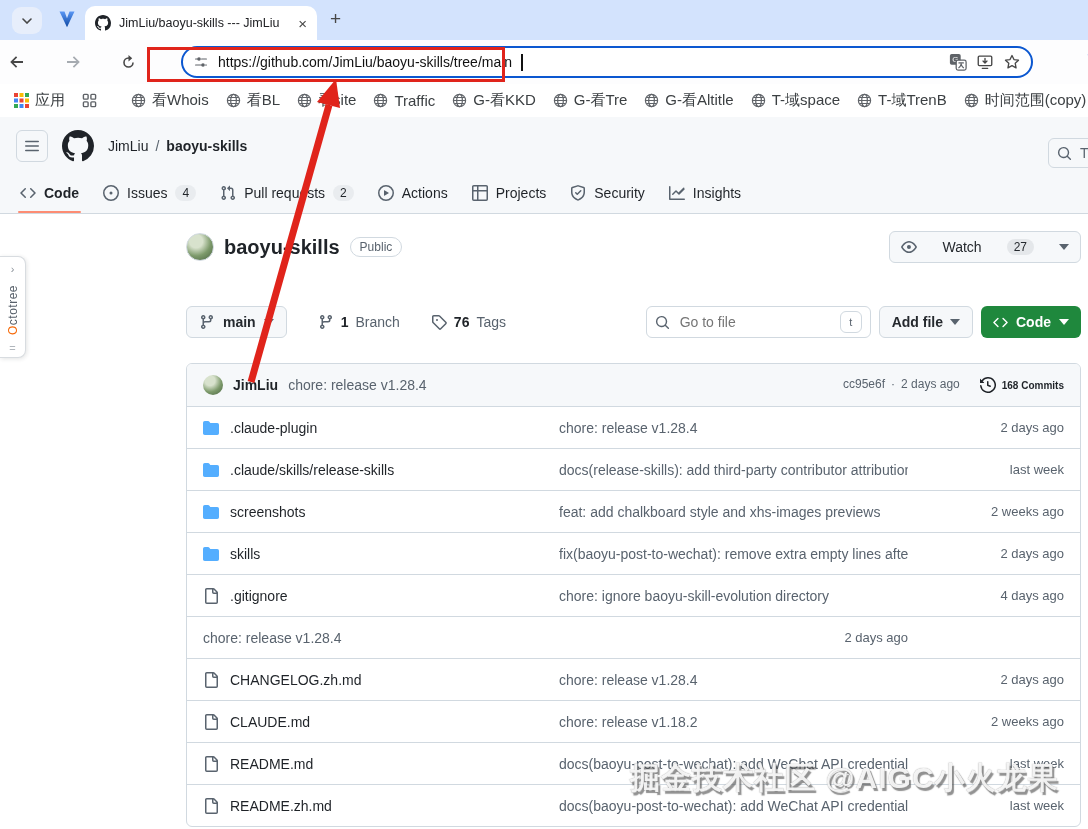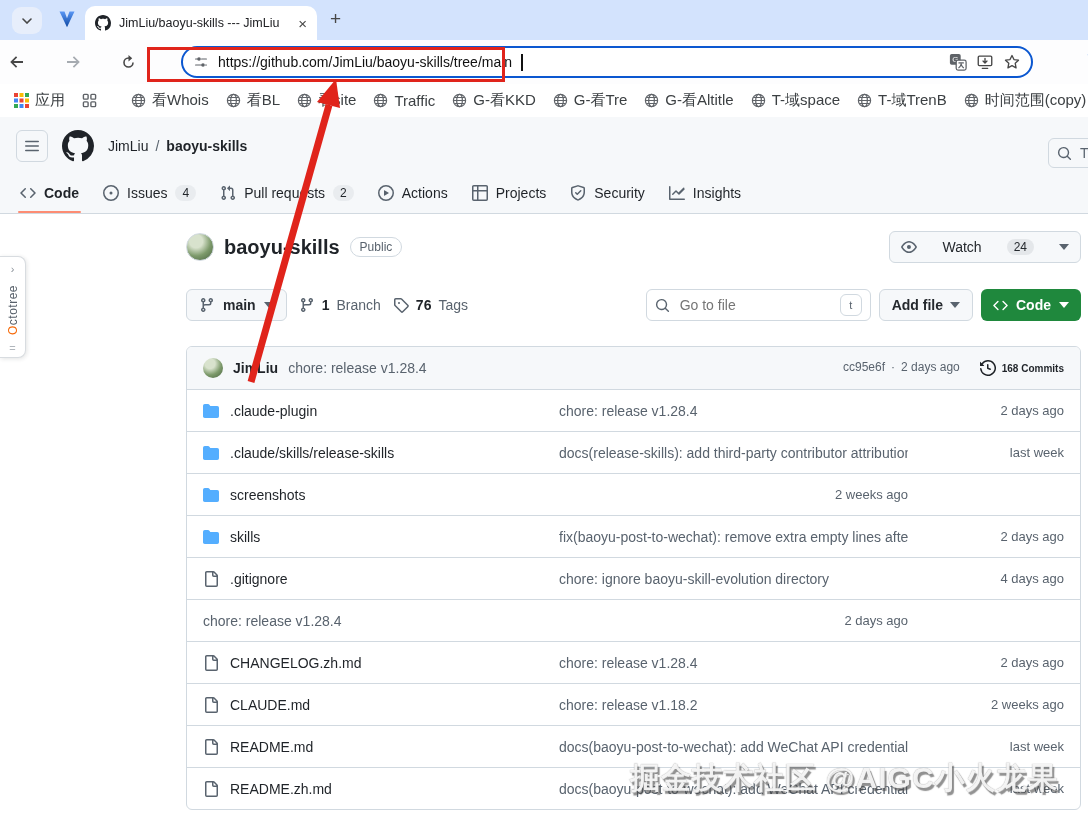--- a/index.html
+++ b/index.html
@@ -59,21 +59,21 @@
   .title-row{display:flex;align-items:center;gap:10px;height:36px;}
   .repo-avatar{width:26px;height:26px;border-radius:50%;border:1px solid #d1d9e0;
     background:radial-gradient(circle at 35% 28%,#d8e2cd 0 26%,#7d9a6b 58%,#46603e);}
   .repo-name{font-size:20px;font-weight:600;}
   .badge-pill{border:1px solid #d1d9e0;border-radius:2em;padding:2px 9px;font-size:12px;color:#59636e;}
   .watch-btn{margin-left:auto;height:32px;border:1px solid #d1d9e0;border-radius:6px;background:#f6f8fa;
     display:flex;align-items:center;gap:25px;padding:0 11px;font-size:14px;color:#25292e;box-sizing:border-box;}
   .watch-btn .cnt{background:#e4e7ea;border-radius:2em;padding:1px 7px;font-size:12px;}
   .dd{color:#59636e;}
 
-  .branch-row{display:flex;align-items:center;margin-top:24px;height:32px;gap:12px;}
+  .branch-row{display:flex;align-items:center;margin-top:41px;height:32px;gap:31px;}
   .main-btn{height:32px;border:1px solid #d1d9e0;border-radius:6px;background:#f6f8fa;display:flex;
     align-items:center;gap:8px;padding:0 12px;font-size:14px;font-weight:600;color:#25292e;box-sizing:border-box;}
   .meta-link{display:flex;align-items:center;gap:7px;color:#59636e;font-size:14px;}
   .meta-link .num{color:#1f2328;font-weight:700;}
   .meta-link .micon{color:#59636e;display:flex;}
   .right-controls{margin-left:auto;display:flex;align-items:center;gap:8px;}
   .goto{width:225px;height:32px;border:1px solid #d1d9e0;border-radius:6px;display:flex;align-items:center;
     gap:8px;padding:0 8px;background:#fff;box-sizing:border-box;}
   .goto input{border:0;outline:0;flex:1;min-width:0;font:14px "Liberation Sans",sans-serif;color:#59636e;background:transparent;}
   .kbd{width:20px;height:20px;border:1px solid #d1d9e0;border-radius:6px;display:flex;align-items:center;
@@ -426,21 +426,21 @@
   <div class="content">
     <div class="title-row">
       <span class="repo-avatar"></span>
       <span class="repo-name">baoyu-skills</span>
       <span class="badge-pill">Public</span>
       <button class="watch-btn">
         <svg width="16" height="16" viewBox="0 0 16 16" fill="#59636e">
             <path d="M8 2c1.981 0 3.671.992 4.933 2.078 1.27 1.091 2.187 2.345 2.637 3.023a1.62 1.62 0 0 1 0 1.798c-.45.678-1.367 1.932-2.637 3.023C11.67 13.008 9.981 14 8 14c-1.981 0-3.671-.992-4.933-2.078C1.797 10.83.88 9.576.43 8.898a1.62 1.62 0 0 1 0-1.798c.45-.677 1.367-1.931 2.637-3.022C4.33 2.992 6.019 2 8 2ZM1.679 7.932a.12.12 0 0 0 0 .136c.411.622 1.241 1.75 2.366 2.717C5.176 11.758 6.527 12.5 8 12.5c1.473 0 2.825-.742 3.955-1.715 1.124-.967 1.954-2.096 2.366-2.717a.12.12 0 0 0 0-.136c-.412-.621-1.242-1.75-2.366-2.717C10.824 4.242 9.473 3.5 8 3.5c-1.473 0-2.825.742-3.955 1.715-1.124.967-1.954 2.096-2.366 2.717ZM8 10a2 2 0 1 1-.001-3.999A2 2 0 0 1 8 10Z"></path>
           </svg>
         <span>Watch</span>
-        <span class="cnt">24</span>
+        <span class="cnt">27</span>
         <svg class="dd" width="10" height="6" viewBox="0 0 10 6">
             <path d="M0 0h10L5 6z" fill="currentColor"></path>
           </svg>
       </button>
     </div>
 
     <div class="branch-row">
       <button class="main-btn">
         <svg width="16" height="16" viewBox="0 0 16 16" fill="#59636e">
             <path d="M9.5 3.25a2.25 2.25 0 1 1 3 2.122V6A2.5 2.5 0 0 1 10 8.5H6a1 1 0 0 0-1 1v1.128a2.251 2.251 0 1 1-1.5 0V5.372a2.25 2.25 0 1 1 1.5 0v1.836A2.493 2.493 0 0 1 6 7h4a1 1 0 0 0 1-1v-.628A2.25 2.25 0 0 1 9.5 3.25Zm-6 0a.75.75 0 1 0 1.5 0 .75.75 0 0 0-1.5 0Zm8.25-.75a.75.75 0 1 0 0 1.5.75.75 0 0 0 0-1.5ZM4.25 12a.75.75 0 1 0 0 1.5.75.75 0 0 0 0-1.5Z"></path>
@@ -543,20 +543,21 @@
           <div class="file-row">
     <span class="fname">
       <span class="fico-dir">
                 <svg width="16" height="16" viewBox="0 0 16 16" fill="currentColor">
                   <path d="M1.75 1A1.75 1.75 0 0 0 0 2.75v10.5C0 14.216.784 15 1.75 15h12.5A1.75 1.75 0 0 0 16 13.25v-8.5A1.75 1.75 0 0 0 14.25 3H7.5a.25.25 0 0 1-.2-.1l-.9-1.2C6.07 1.26 5.55 1 5 1H1.75Z"></path>
                 </svg>
               </span>
 
       <span>screenshots</span>
     </span>
+    <span class="fmsg">feat: add chalkboard style and xhs-images previews</span>
     <span class="ftime">2 weeks ago</span>
   </div>
           <div class="file-row">
     <span class="fname">
       <span class="fico-dir">
                 <svg width="16" height="16" viewBox="0 0 16 16" fill="currentColor">
                   <path d="M1.75 1A1.75 1.75 0 0 0 0 2.75v10.5C0 14.216.784 15 1.75 15h12.5A1.75 1.75 0 0 0 16 13.25v-8.5A1.75 1.75 0 0 0 14.25 3H7.5a.25.25 0 0 1-.2-.1l-.9-1.2C6.07 1.26 5.55 1 5 1H1.75Z"></path>
                 </svg>
               </span>
 

